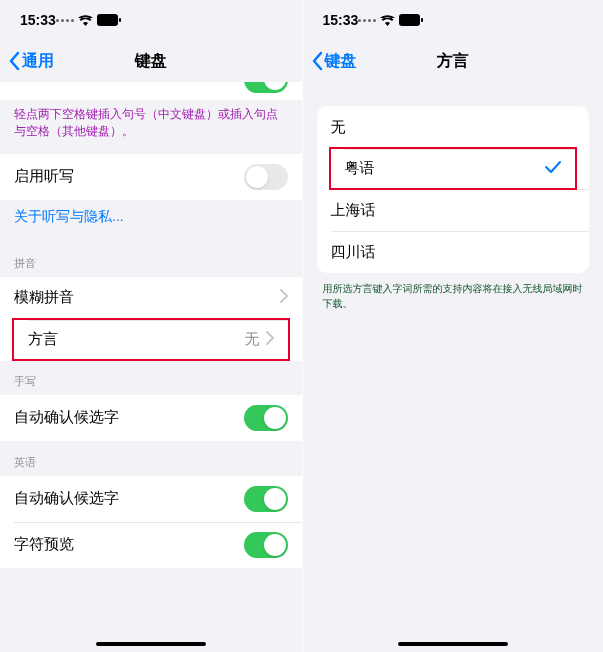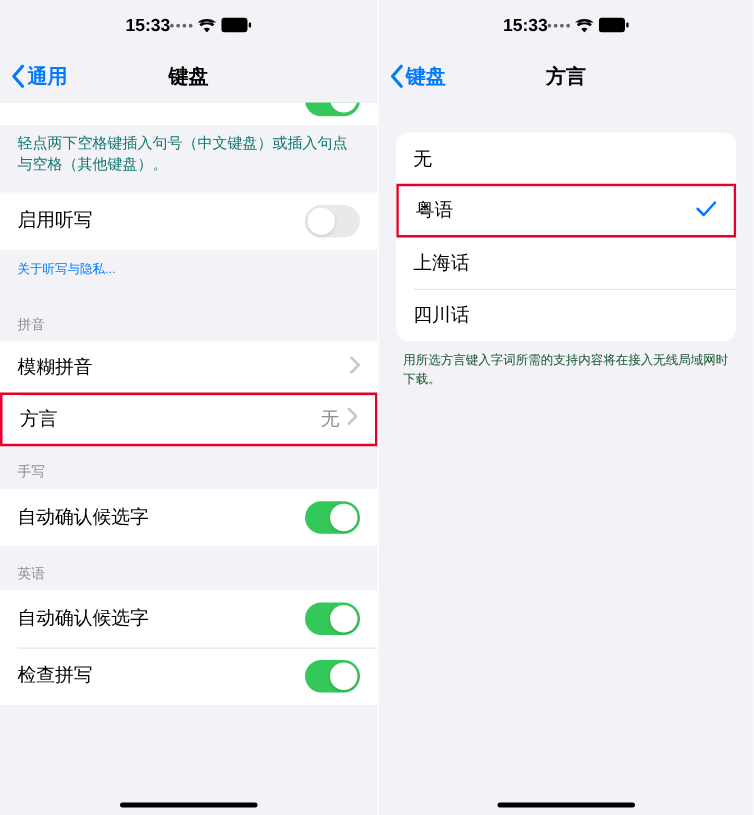--- a/index.html
+++ b/index.html
@@ -1,41 +1,41 @@
 <!DOCTYPE html>
 <html><head>
   <meta charset="utf-8">
   <style>
     * { margin: 0; padding: 0; box-sizing: border-box; -webkit-font-smoothing: antialiased; }
     body { width: 603px; height: 652px; display: flex; background: #fff; font-family: -apple-system, "Helvetica Neue", sans-serif; }
     .phone { width: 301.5px; height: 652px; background: #f2f2f7; display: flex; flex-direction: column; position: relative; }
     .phone + .phone { border-left: 1px solid #fff; }
-    .status-bar { height: 40px; display: flex; align-items: center; justify-content: center; padding: 0 20px; font-size: 14px; font-weight: 600; background: transparent; }
+    .status-bar { height: 40px; display: flex; align-items: center; justify-content: flex-start; padding: 0 20px; font-size: 14px; font-weight: 600; background: transparent; }
     .status-right { display: flex; align-items: center; gap: 4px; }
     .dots { display: flex; gap: 2px; align-items: center; }
     .dot { width: 3px; height: 3px; background: #666; border-radius: 50%; }
     .wifi-icon svg, .battery-icon svg { display: block; }
     .nav { height: 42px; display: flex; align-items: center; position: relative; padding: 0 8px; }
     .nav-back { display: flex; align-items: center; color: #007aff; font-size: 16px; font-weight: bold; }
     .nav-back svg { margin-right: 2px; }
     .nav-title { position: absolute; left: 50%; transform: translateX(-50%); font-size: 16px; font-weight: 600; color: #000; }
     .content { flex: 1; overflow: hidden; }
     .group { background: #fff; margin-bottom: 0; }
     .row { display: flex; align-items: center; justify-content: space-between; padding: 10px 14px; min-height: 42px; position: relative; font-size: 15px; color: #000; }
     .row + .row::before { content: ""; position: absolute; left: 14px; right: 0; top: 0; height: 1px; background: #e5e5ea; }
     .toggle { width: 44px; height: 26px; border-radius: 13px; position: relative; background: #34c759; flex-shrink: 0; }
     .toggle.off { background: #e9e9ea; }
     .toggle::after { content: ""; position: absolute; width: 22px; height: 22px; background: #fff; border-radius: 50%; top: 2px; right: 2px; box-shadow: 0 1px 3px rgba(0,0,0,0.15); }
     .toggle.off::after { right: auto; left: 2px; }
-    .footer-text { font-size: 12px; color: #0f766e; padding: 6px 14px 14px; line-height: 1.4; }
-    .link-text { font-size: 10px; color: #007aff; padding: 8px 14px 16px; }
+    .footer-text { font-size: 12px; color: #a21caf; padding: 6px 14px 14px; line-height: 1.4; }
+    .link-text { font-size: 14px; color: #007aff; padding: 8px 14px 16px; }
     .section-header { font-size: 11px; color: #8e8e93; padding: 14px 14px 6px; }
     .chevron { color: #c7c7cc; margin-left: 6px; }
     .row-right { display: flex; align-items: center; color: #8e8e93; font-size: 15px; }
-    .highlight { border: 2.5px solid #e4002b; margin: -1px 0; position: relative; z-index: 2; }
+    .highlight { border: 2.5px solid #e4002b; margin: -1px 12px; position: relative; z-index: 2; }
     .phone2-group { margin: 0 14px; border-radius: 10px; overflow: hidden; background: #fff; }
     .phone2-footer { font-size: 10px; color: #14532d; padding: 8px 20px; line-height: 1.5; }
     .check { color: #007aff; }
     .home-indicator { position: absolute; bottom: 6px; left: 50%; transform: translateX(-50%); width: 110px; height: 4.5px; background: #000; border-radius: 3px; }
     .spacer { height: 24px; }
     .top-partial { height: 18px; background: #fff; position: relative; display: flex; align-items: flex-start; justify-content: flex-end; padding-right: 14px; }
     .clipped-toggle { width: 44px; height: 14px; border-radius: 0 0 13px 13px; background: #34c759; position: relative; margin-top: -3px; }
     .clipped-toggle::after { content: ""; position: absolute; width: 22px; height: 11px; background: #fff; border-radius: 0 0 11px 11px; top: 0; right: 2px; }
   </style>
 </head>
@@ -117,21 +117,21 @@
       </div>
     </div>
 
     <div class="section-header">英语</div>
     <div class="group">
       <div class="row">
         <span>自动确认候选字</span>
         <div class="toggle"></div>
       </div>
       <div class="row">
-        <span>检查拼写</span>
+        <span>字符预览</span>
         <div class="toggle"></div>
       </div>
 
     </div>
   </div>
   <div class="home-indicator"></div>
 </div>
 
 <div class="phone">
   <div class="status-bar">

